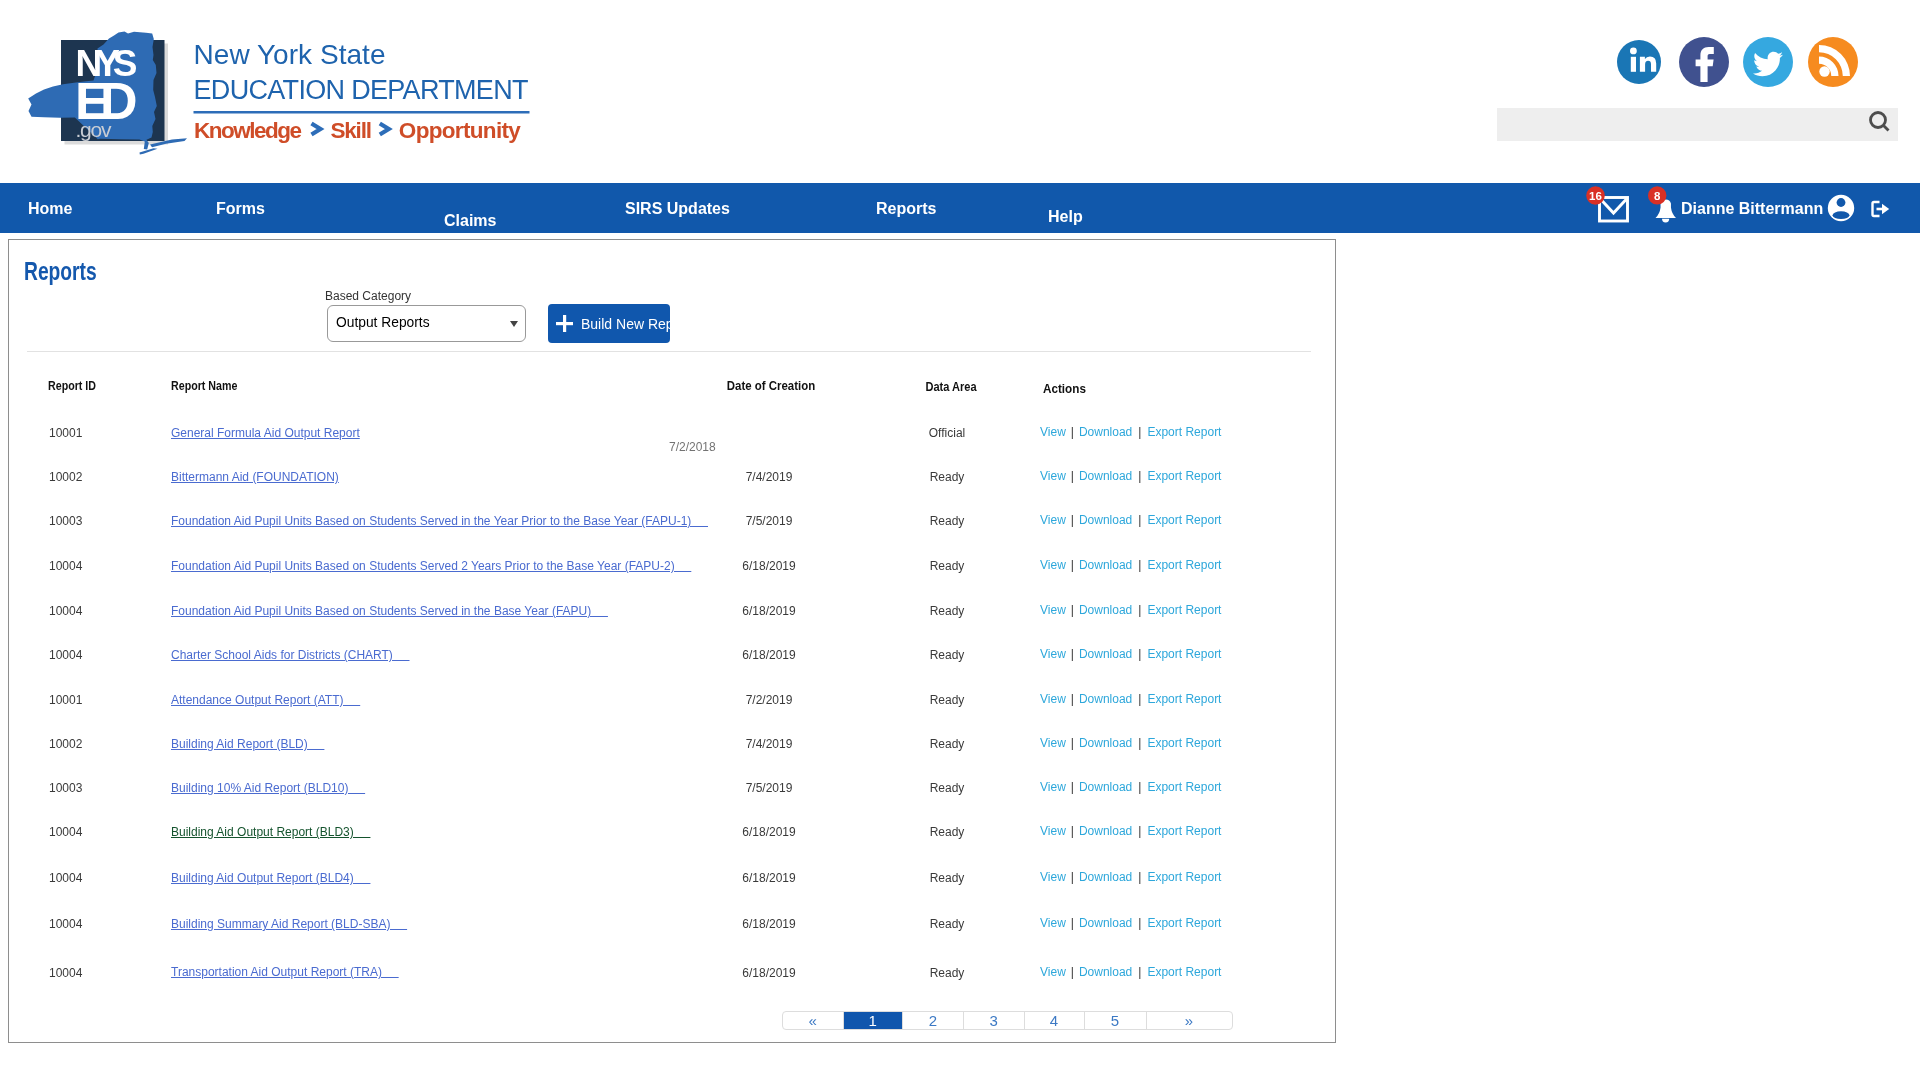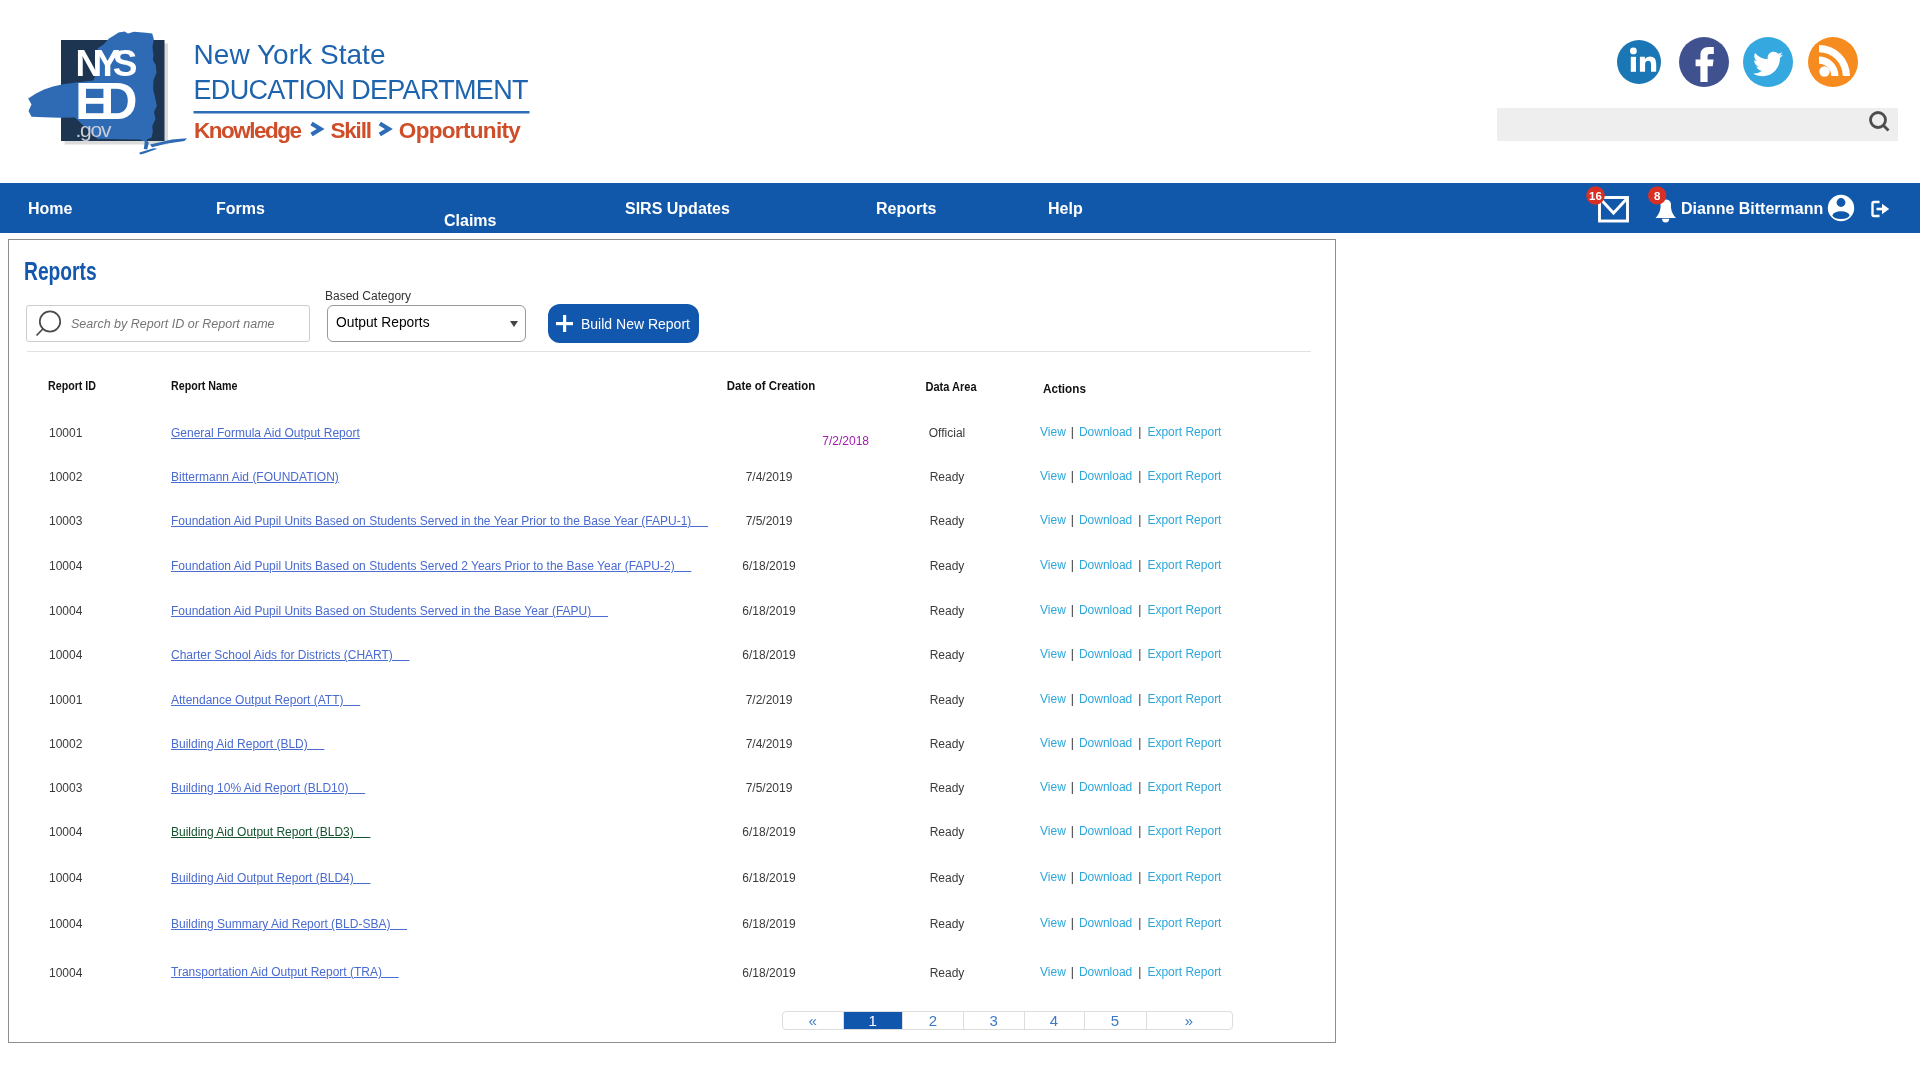--- a/index.html
+++ b/index.html
@@ -63,21 +63,21 @@
   <circle cx="12" cy="12" r="7.5"></circle>
     <line x1="17.5" y1="17.5" x2="22.5" y2="22.5"></line>
 </svg>
 
 <div class="abs" id="nav" style="left:0;top:183px;width:1920px;height:50px;background:#1158ab;color:#fff;font-weight:bold;font-size:16px;">
   <span class="abs" style="left:28px;top:0;line-height:52px;">Home</span>
   <span class="abs" style="left:216px;top:0;line-height:52px;">Forms</span>
   <span class="abs" style="left:424px;top:12px;line-height:52px;margin-left:20px;">Claims</span>
   <span class="abs" style="left:625px;top:0;line-height:52px;">SIRS Updates</span>
   <span class="abs" style="left:876px;top:0;line-height:52px;">Reports</span>
-  <span class="abs" style="left:1048px;top:0;line-height:52px;text-align:right;">Help</span>
+  <span class="abs" style="left:1048px;top:8px;line-height:52px;text-align:right;">Help</span>
   <span class="abs" style="left:1681px;top:0;line-height:52px;font-size:16px;white-space:nowrap;">Dianne Bittermann</span>
 
 <svg class="abs" style="left:1580px;top:0px;" width="340" height="50" viewBox="0 0 340 50">
 
   <rect x="19.5" y="14.5" width="28" height="23.5" fill="none" stroke="#fff" stroke-width="2.9"></rect>
   <path d="M20 15.5 L33.5 30 L47 15.5" fill="none" stroke="#fff" stroke-width="2.9"></path>
   <circle cx="15.5" cy="12.5" r="9.3" fill="#d93025"></circle>
   <text x="15.5" y="16.8" fill="#fff" font-size="11.5" text-anchor="middle" font-family="Liberation Sans">16</text>
 
   <path d="M82 35.8 a 3.6 3.6 0 0 0 7.2 0 z" fill="#fff"></path>
@@ -91,53 +91,46 @@
 
   <path d="M299.5 19 H 294 Q 292.5 19 292.5 20.5 V 31.5 Q 292.5 33 294 33 H 299.5" fill="none" stroke="#fff" stroke-width="2.4"></path>
   <path d="M296.5 26 h6" stroke="#fff" stroke-width="2.6"></path>
   <path d="M302 20.8 L 309.2 26 L 302 31.2 Z" fill="#fff"></path>
 </svg>
   </div>
 
 <div class="abs" style="left:8px;top:239px;width:1328px;height:804px;border:1px solid #8e8e8e;background:#fff;">
   <div class="abs" style="left:15px;top:16px;color:#1458ad;font-size:26px;font-weight:bold;transform:scale(0.74,1);transform-origin:0 0;white-space:nowrap;">Reports</div>
 
-  <div class="abs" style="left:17px;top:65px;width:284px;height:37px;border:1px solid #ccc;border-radius:3px;">
-    <svg class="abs" style="left:7px;top:4px;" width="30" height="30" viewBox="0 0 30 30" fill="none" stroke="#4a4a4a" stroke-width="1.7">
-      <circle cx="16" cy="11.5" r="10.2"></circle>
-        <line x1="8.8" y1="19" x2="2.5" y2="25.5"></line>
-    </svg>
-    <span class="abs" style="left:44px;top:11px;color:#757575;font-style:italic;font-size:12.5px;">Search by Report ID or Report name</span>
-  </div>
 
   <div class="abs" style="left:316px;top:49px;color:#333;font-size:12px;">Based Category</div>
   <div class="abs" style="left:318px;top:65px;width:199px;height:37px;border:1px solid #999;border-radius:6px;">
     <span class="abs" style="left:8px;top:7px;font-size:15px;color:#000;transform:scale(0.92,1);transform-origin:0 0;white-space:nowrap;">Output Reports</span>
     <span class="abs" style="left:182px;top:15px;width:0;height:0;border-left:4.5px solid transparent;border-right:4.5px solid transparent;border-top:6px solid #444;"></span>
   </div>
 
-  <div class="abs" style="left:539px;top:64px;width:151px;height:39px;border-radius:12px;background:#1057ad;color:#fff;white-space:nowrap;">
+  <div class="abs" style="left:539px;top:64px;width:122px;height:39px;border-radius:4px;background:#1057ad;color:#fff;white-space:nowrap;">
     <svg class="abs" style="left:8px;top:11px;" width="17" height="17" viewBox="0 0 17 17" fill="#fff">
       <rect x="7" y="0" width="3.2" height="17"></rect>
         <rect x="0" y="7" width="17" height="3.2"></rect>
     </svg>
     <span class="abs" style="left:33px;top:12px;font-size:14px;">Build New Report</span>
   </div>
 
   <div class="abs" style="left:18px;top:111px;width:1284px;height:1px;background:#e2e2e2;"></div>
 
   <div id="table" class="abs" style="left:0;top:0;width:1328px;height:804px;font-size:12px;color:#222;">
       <div class="abs" style="left:39px;top:138px;font-weight:bold;color:#111;font-size:13px;transform:scale(0.82,1);transform-origin:0 0;">Report ID</div>
       <div class="abs" style="left:162px;top:138px;font-weight:bold;color:#111;font-size:13px;transform:scale(0.82,1);transform-origin:0 0;">Report Name</div>
       <div class="abs" style="left:662px;top:138px;width:200px;text-align:center;font-weight:bold;color:#111;font-size:13px;transform:scale(0.88,1);">Date of Creation</div>
       <div class="abs" style="left:862px;top:139px;width:160px;text-align:center;font-weight:bold;color:#111;font-size:13px;transform:scale(0.85,1);">Data Area</div>
       <div class="abs" style="left:1034px;top:141px;font-weight:bold;color:#111;font-size:13px;transform:scale(0.9,1);transform-origin:0 0;">Actions</div>
       <div class="abs" style="left:40px;top:186px;color:#3a3a3a;">10001</div>
       <div class="abs" style="left:162px;top:186px;white-space:pre;"><a style="color:#4a6bd0;">General Formula Aid Output Report</a></div>
-      <div class="abs" style="left:660px;top:194px;width:200px;text-align:right;color:#a21caf;">7/2/2018</div>
+      <div class="abs" style="left:660px;top:200px;width:200px;text-align:left;color:#737373;">7/2/2018</div>
       <div class="abs" style="left:858px;top:186px;width:160px;text-align:center;color:#3a3a3a;">Official</div>
       <div class="abs" style="left:1031px;top:185px;"><span style="color:#2da7db;">View</span><span style="color:#333;margin:0 5px;">|</span><span style="color:#2da7db;">Download</span><span style="color:#333;margin:0 6px;">|</span><span style="color:#2da7db;">Export Report</span></div>
       <div class="abs" style="left:40px;top:230px;color:#3a3a3a;">10002</div>
       <div class="abs" style="left:162px;top:230px;white-space:pre;"><a style="color:#4a6bd0;">Bittermann Aid (FOUNDATION)</a></div>
       <div class="abs" style="left:660px;top:230px;width:200px;text-align:center;color:#3a3a3a;">7/4/2019</div>
       <div class="abs" style="left:858px;top:230px;width:160px;text-align:center;color:#3a3a3a;">Ready</div>
       <div class="abs" style="left:1031px;top:229px;"><span style="color:#2da7db;">View</span><span style="color:#333;margin:0 5px;">|</span><span style="color:#2da7db;">Download</span><span style="color:#333;margin:0 6px;">|</span><span style="color:#2da7db;">Export Report</span></div>
       <div class="abs" style="left:40px;top:274px;color:#3a3a3a;">10003</div>
       <div class="abs" style="left:162px;top:274px;white-space:pre;"><a style="color:#4a6bd0;">Foundation Aid Pupil Units Based on Students Served in the Year Prior to the Base Year (FAPU-1)&nbsp;&nbsp;&nbsp;&nbsp;&nbsp;</a></div>
       <div class="abs" style="left:660px;top:274px;width:200px;text-align:center;color:#3a3a3a;">7/5/2019</div>

